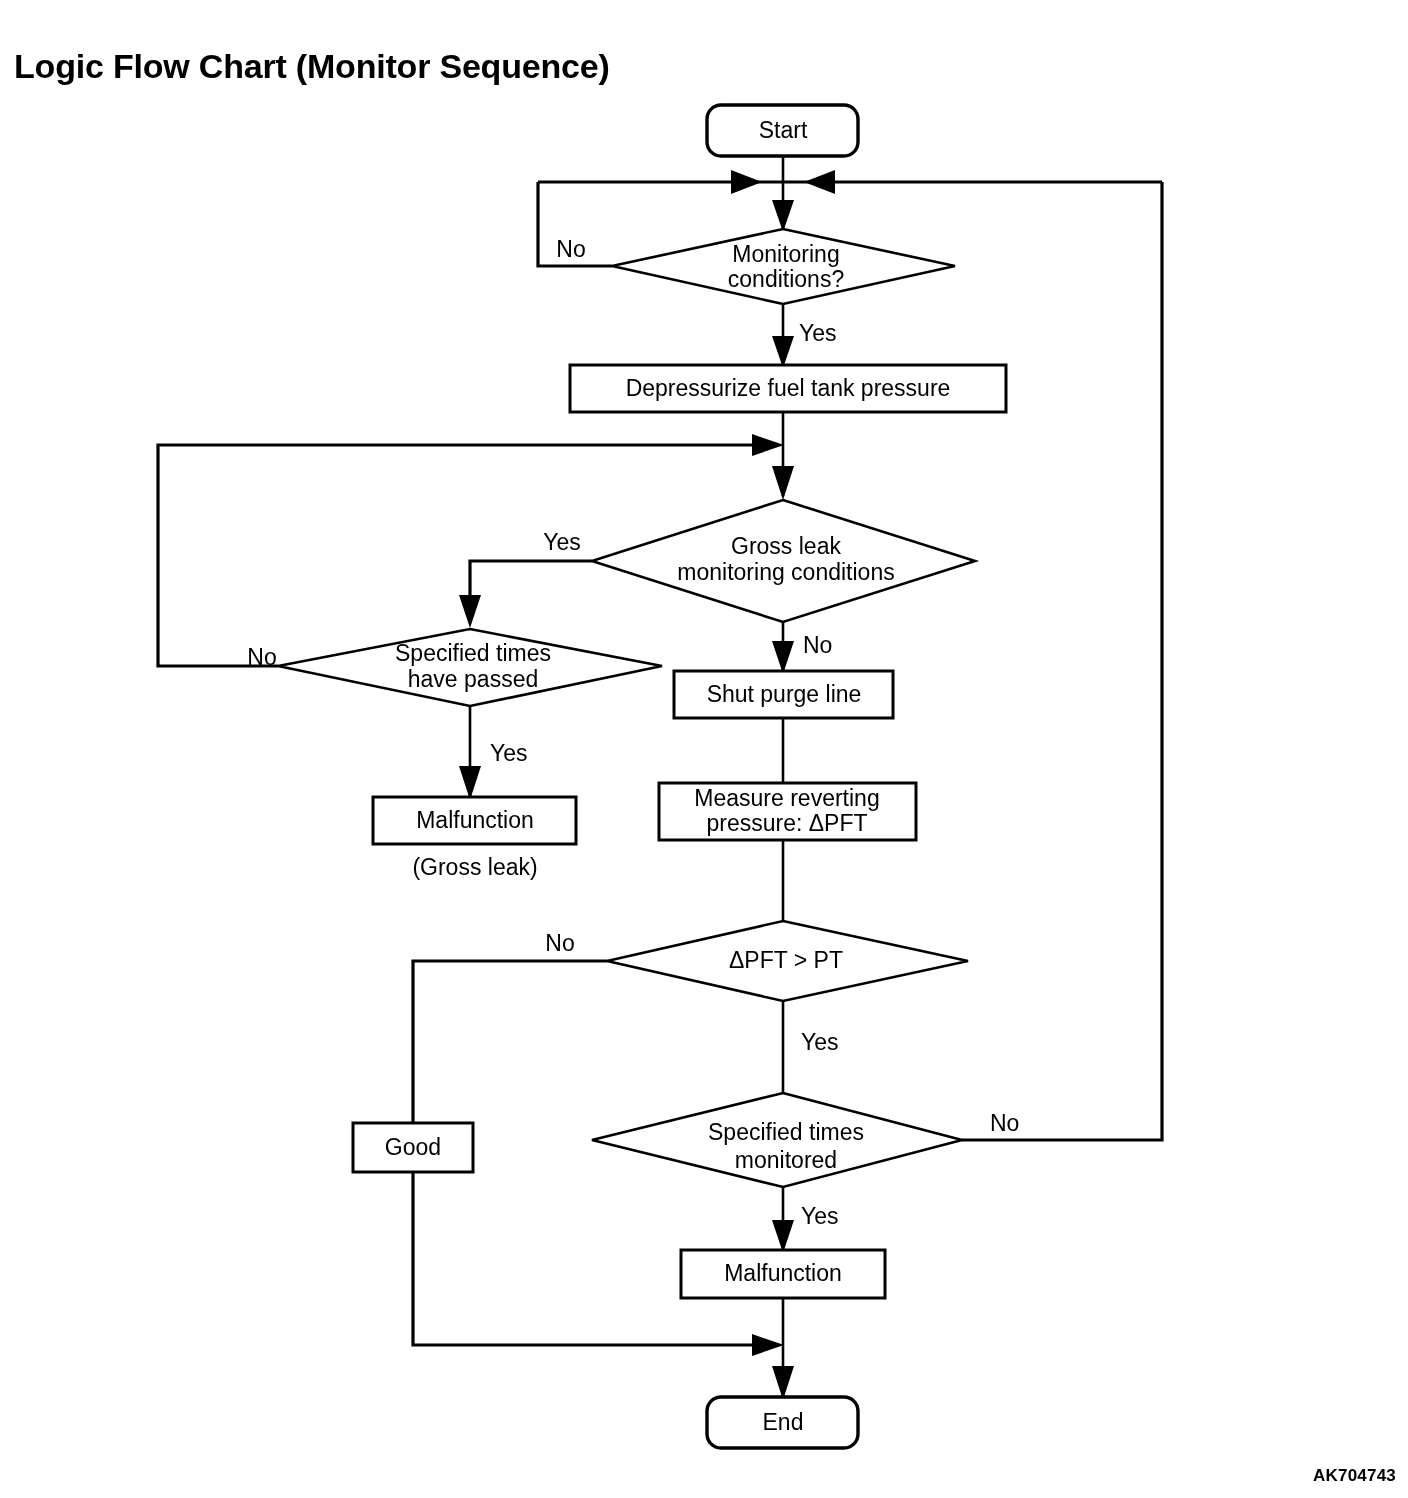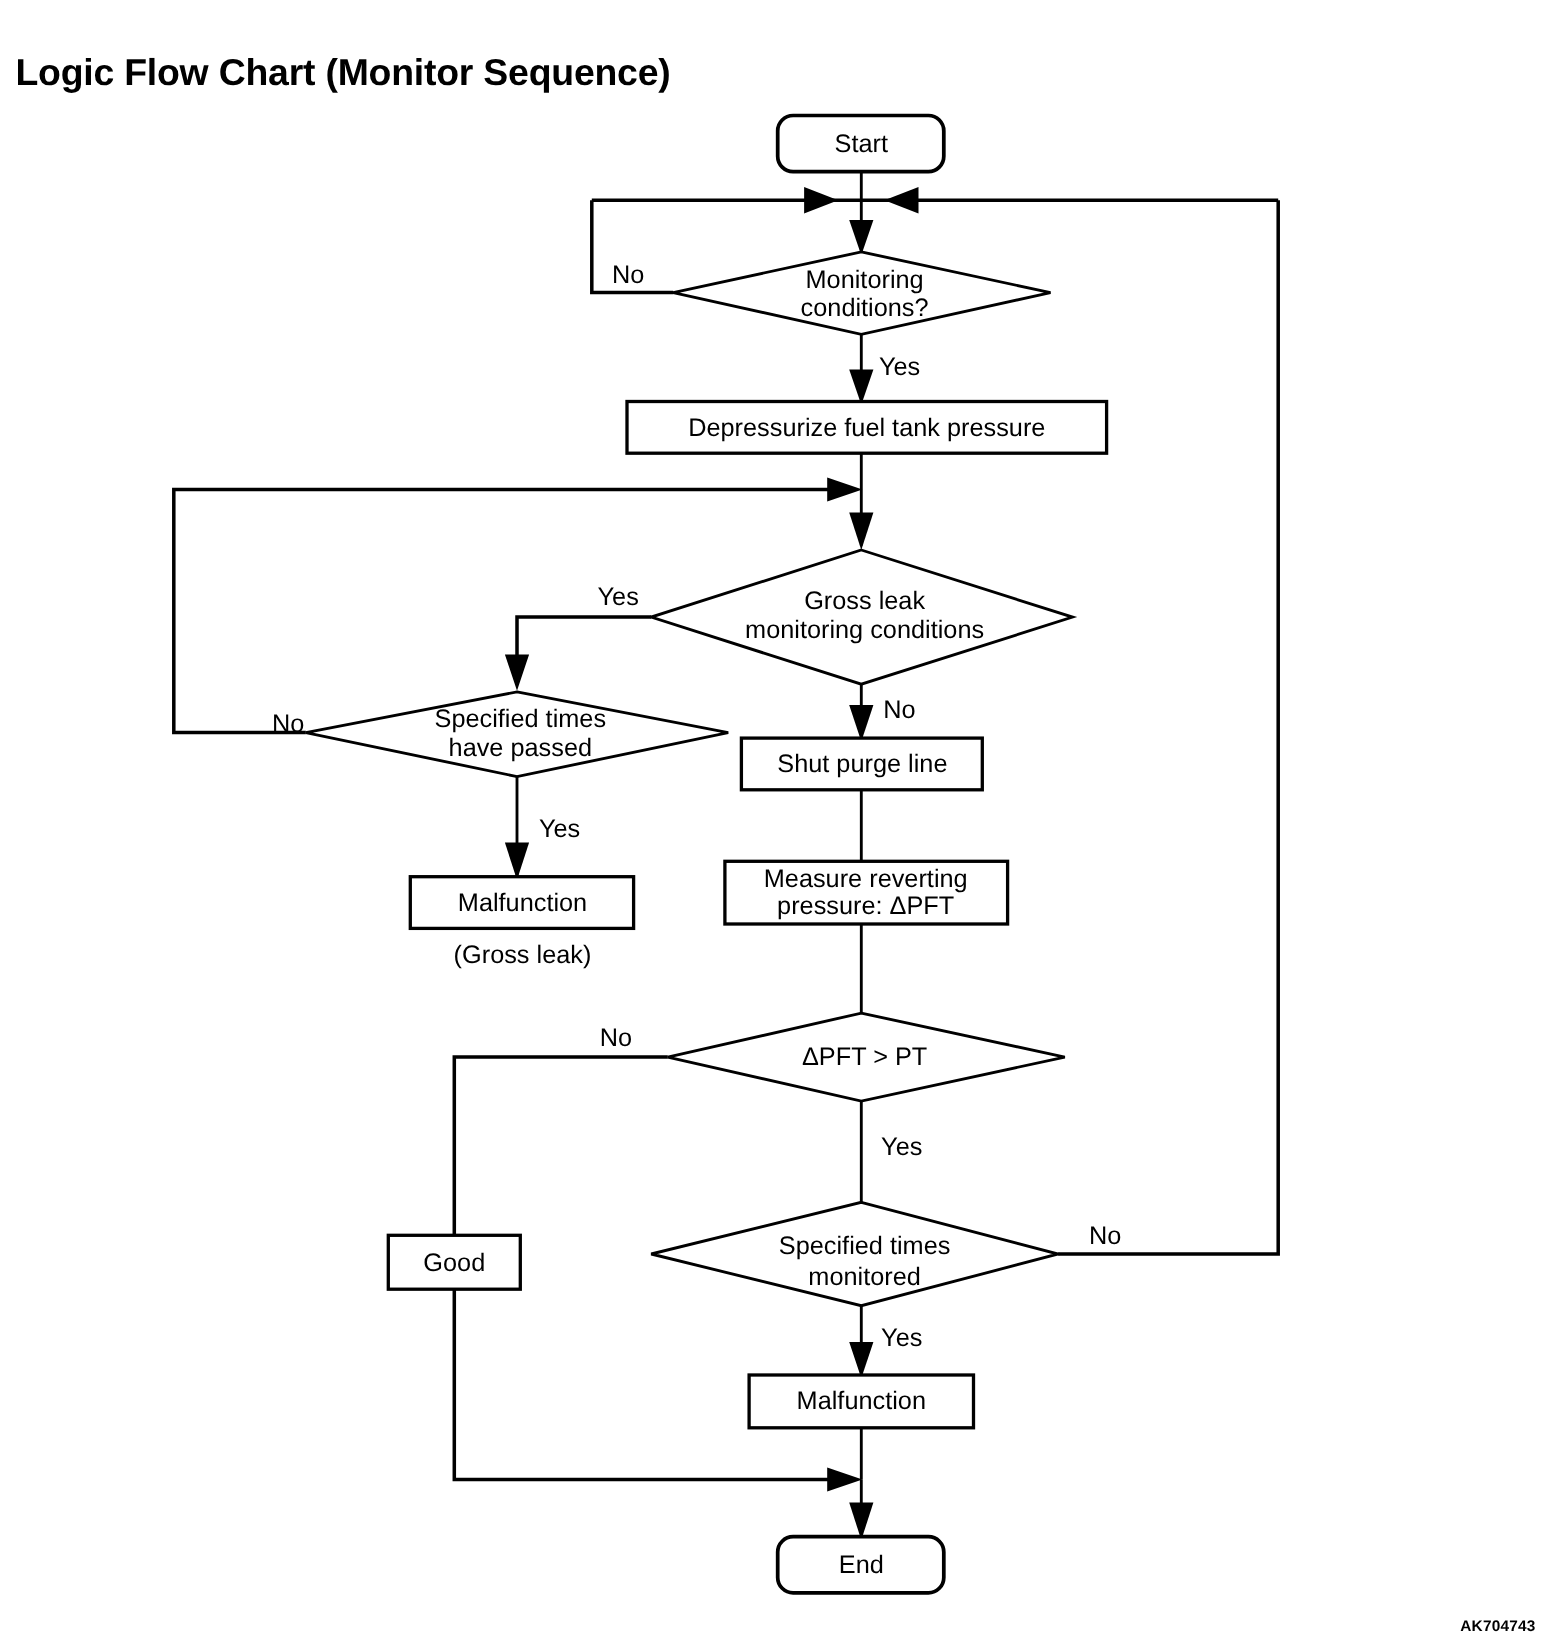--- a/index.html
+++ b/index.html
@@ -23,21 +23,21 @@
     font-size: 34px;
     font-weight: bold;
     letter-spacing: -0.2px;
     white-space: nowrap;
     margin-top: 45px;
   }
   #watermark {
     position: absolute;
     right: 12px;
     bottom: 12px;
-    font-size: 14px;
+    font-size: 17px;
     font-weight: bold;
     letter-spacing: 0.2px;
   }
   #flow-svg {
     position: absolute;
     left: 0;
     top: 0;
   }
   .shape-stroke {
     fill: #ffffff;

